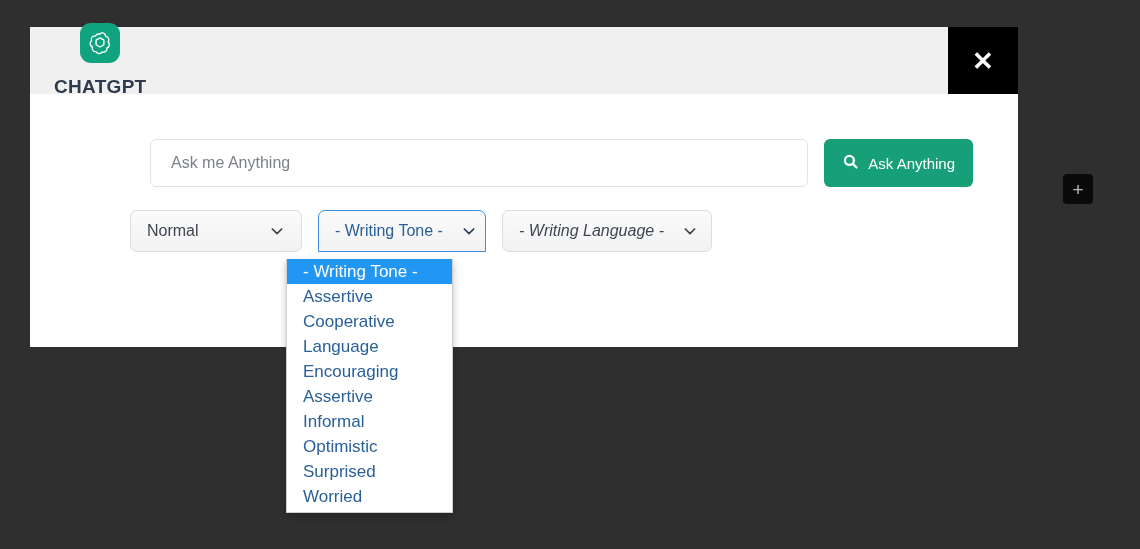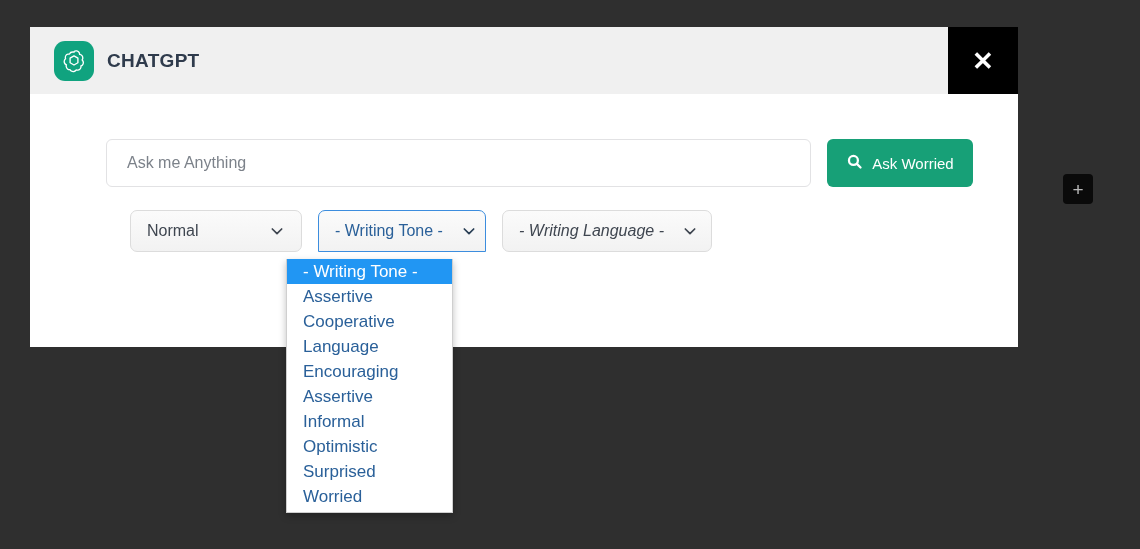--- a/index.html
+++ b/index.html
@@ -31,20 +31,21 @@
     display: flex;
     align-items: center;
     position: relative;
   }
 
   .brand {
     display: flex;
     align-items: center;
     padding-left: 24px;
     gap: 13px;
+    flex-direction: column;
   }
 
   .brand-logo {
     width: 40px;
     height: 40px;
     border-radius: 11px;
     background: #10a37f;
     display: flex;
     align-items: center;
     justify-content: center;
@@ -83,21 +84,21 @@
   #modal-body {
     background: #ffffff;
     padding: 45px 0 60px 0;
     height: 253px;
   }
 
   .query-row {
     display: flex;
     align-items: center;
     gap: 16px;
-    padding-left: 76px;
+    padding-left: 120px;
     padding-right: 45px;
   }
 
   #search-input {
     flex: 1;
     height: 48px;
     border: 1px solid #e2e2e4;
     border-radius: 6px;
     padding: 0 20px;
     font-size: 16px;
@@ -236,21 +237,21 @@
 
     <div class="query-row">
       <input id="search-input" type="text" placeholder="Ask me Anything" style="">
       <button id="ask-button">
         <span>
           <svg width="17" height="17" viewBox="0 0 24 24" fill="none" stroke="#ffffff" stroke-width="3.2" stroke-linecap="round">
             <circle cx="10.5" cy="10.5" r="6.3"></circle>
             <line x1="15.4" y1="15.4" x2="20.5" y2="20.5"></line>
           </svg>
         </span>
-        <span>Ask Worried</span>
+        <span>Ask Anything</span>
       </button>
     </div>
 
     <div class="controls-row">
 
       <div class="select-box" id="select-mode">
         <span>Normal</span>
         <span class="chev">
           <svg width="16" height="16" viewBox="0 0 24 24" fill="none" stroke="#3f4650" stroke-width="2.6" stroke-linecap="round" stroke-linejoin="round">
               <path d="M5 9l7 7 7-7"></path>

